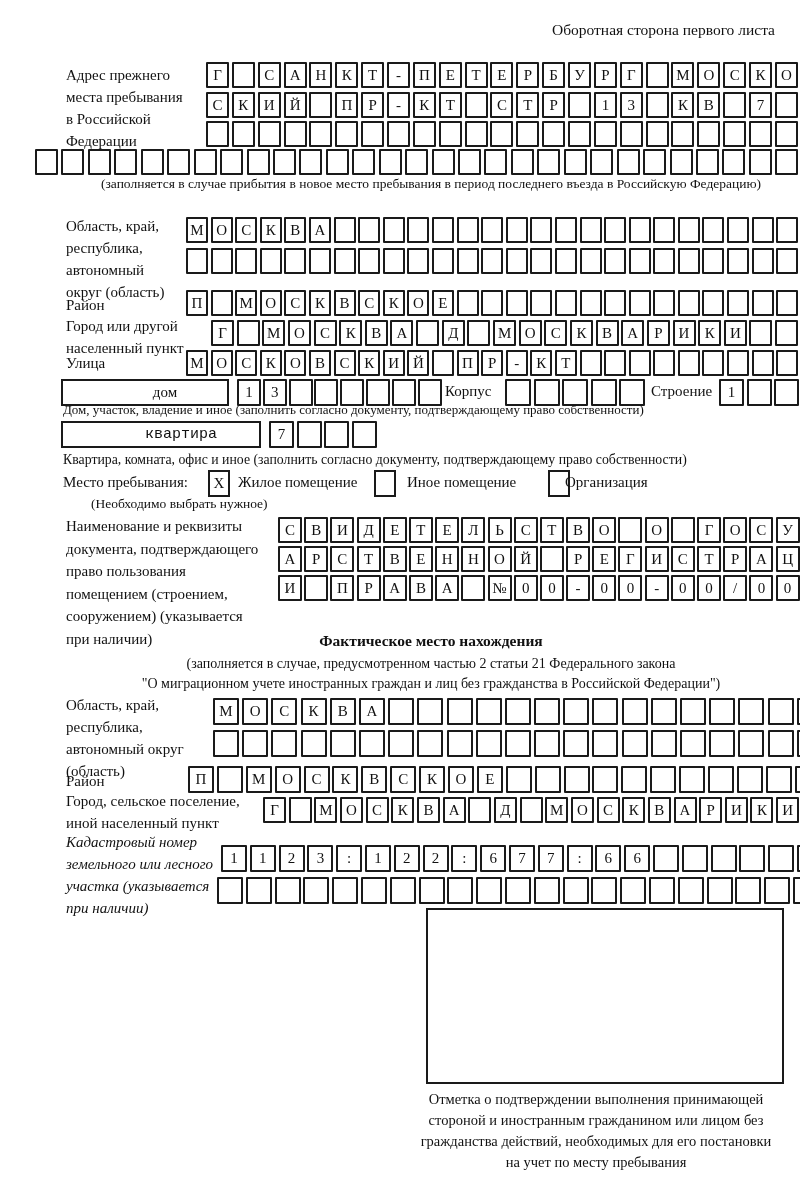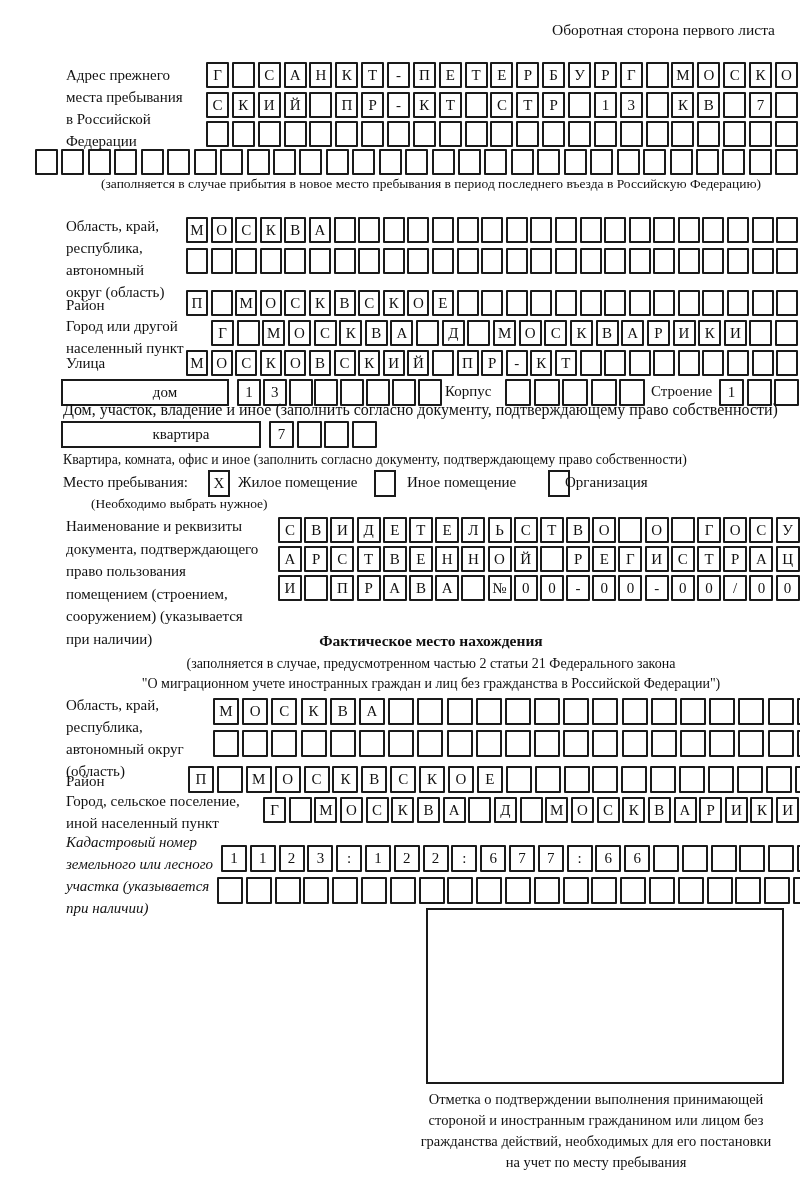--- a/index.html
+++ b/index.html
@@ -339,23 +339,23 @@
       <span class="cell"></span>
       <span class="cell"></span>
     </div>
   <div class="abs" style="left:620px;top:383px;font-size:15px;">Строение</div>
   <div class="cr cr-e2" style="left:688px;top:379px;">
       <span class="cell">1</span>
       <span class="cell"></span>
       <span class="cell"></span>
       <span class="cell"></span>
     </div>
-  <div class="cap" style="left:32px;top:402px;font-size:16px;">Дом, участок, владение и иное (заполнить согласно документу, подтверждающему право собственности)</div>
-
-  <div class="widebox" style="left:30px;top:421px;width:200px;">квартира</div>
+  <div class="cap" style="left:32px;top:402px;font-size:13px;">Дом, участок, владение и иное (заполнить согласно документу, подтверждающему право собственности)</div>
+
+  <div class="widebox" style="left:30px;top:421px;width:200px;font-family:Liberation Mono, monospace;">квартира</div>
   <div class="cr cr-e2" style="left:238px;top:421px;">
       <span class="cell">7</span>
       <span class="cell"></span>
       <span class="cell"></span>
       <span class="cell"></span>
     </div>
   <div class="cap" style="left:32px;top:452px;font-size:13.8px;">Квартира, комната, офис и иное (заполнить согласно документу, подтверждающему право собственности)</div>
 
   <div class="abs" style="left:32px;top:474px;font-size:15px;">Место пребывания:</div>
   <div class="ckbox" style="left:177px;top:470px;">X</div>

